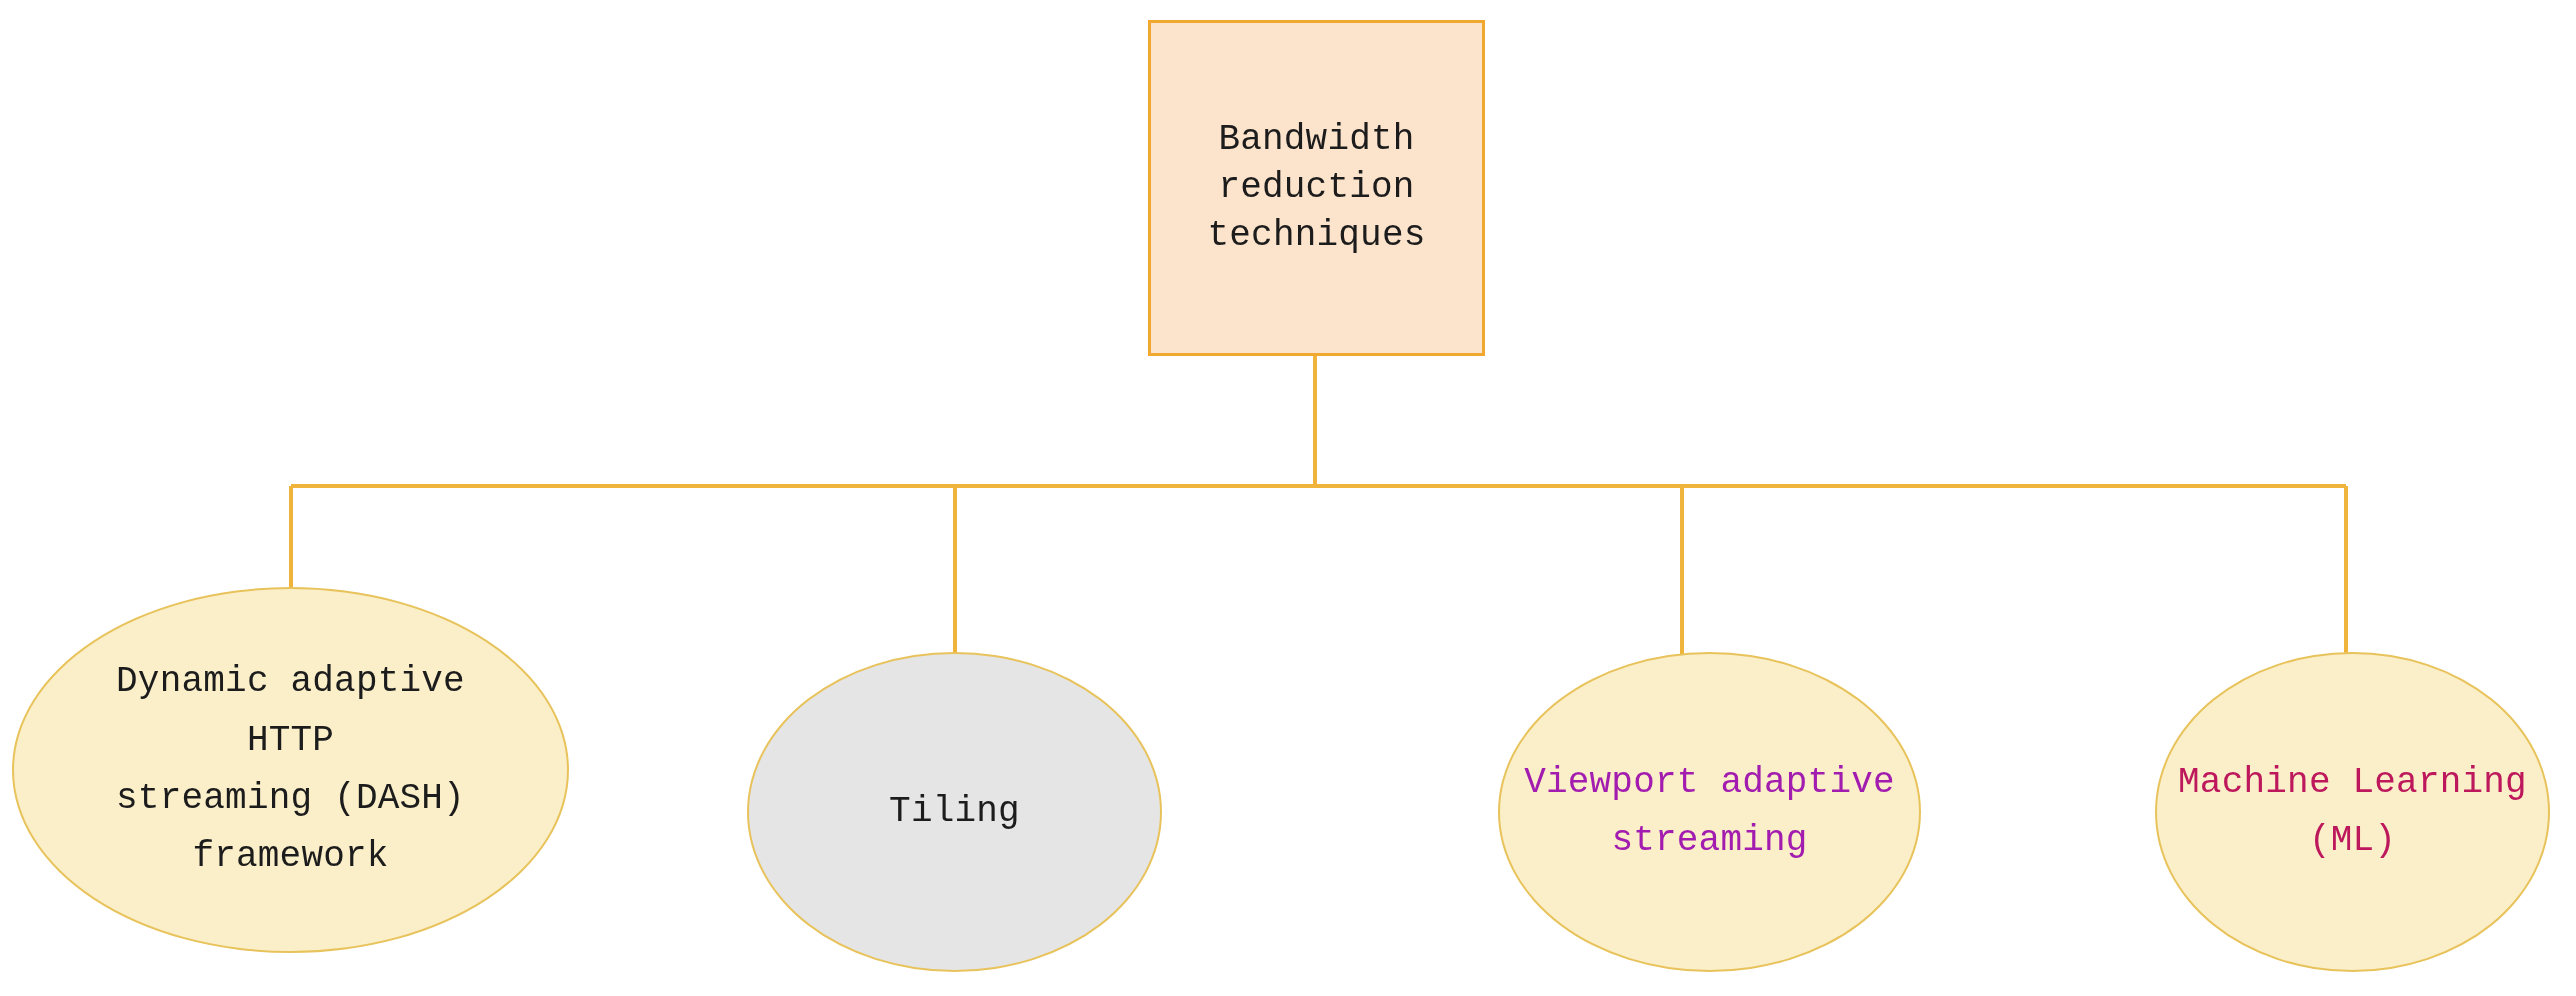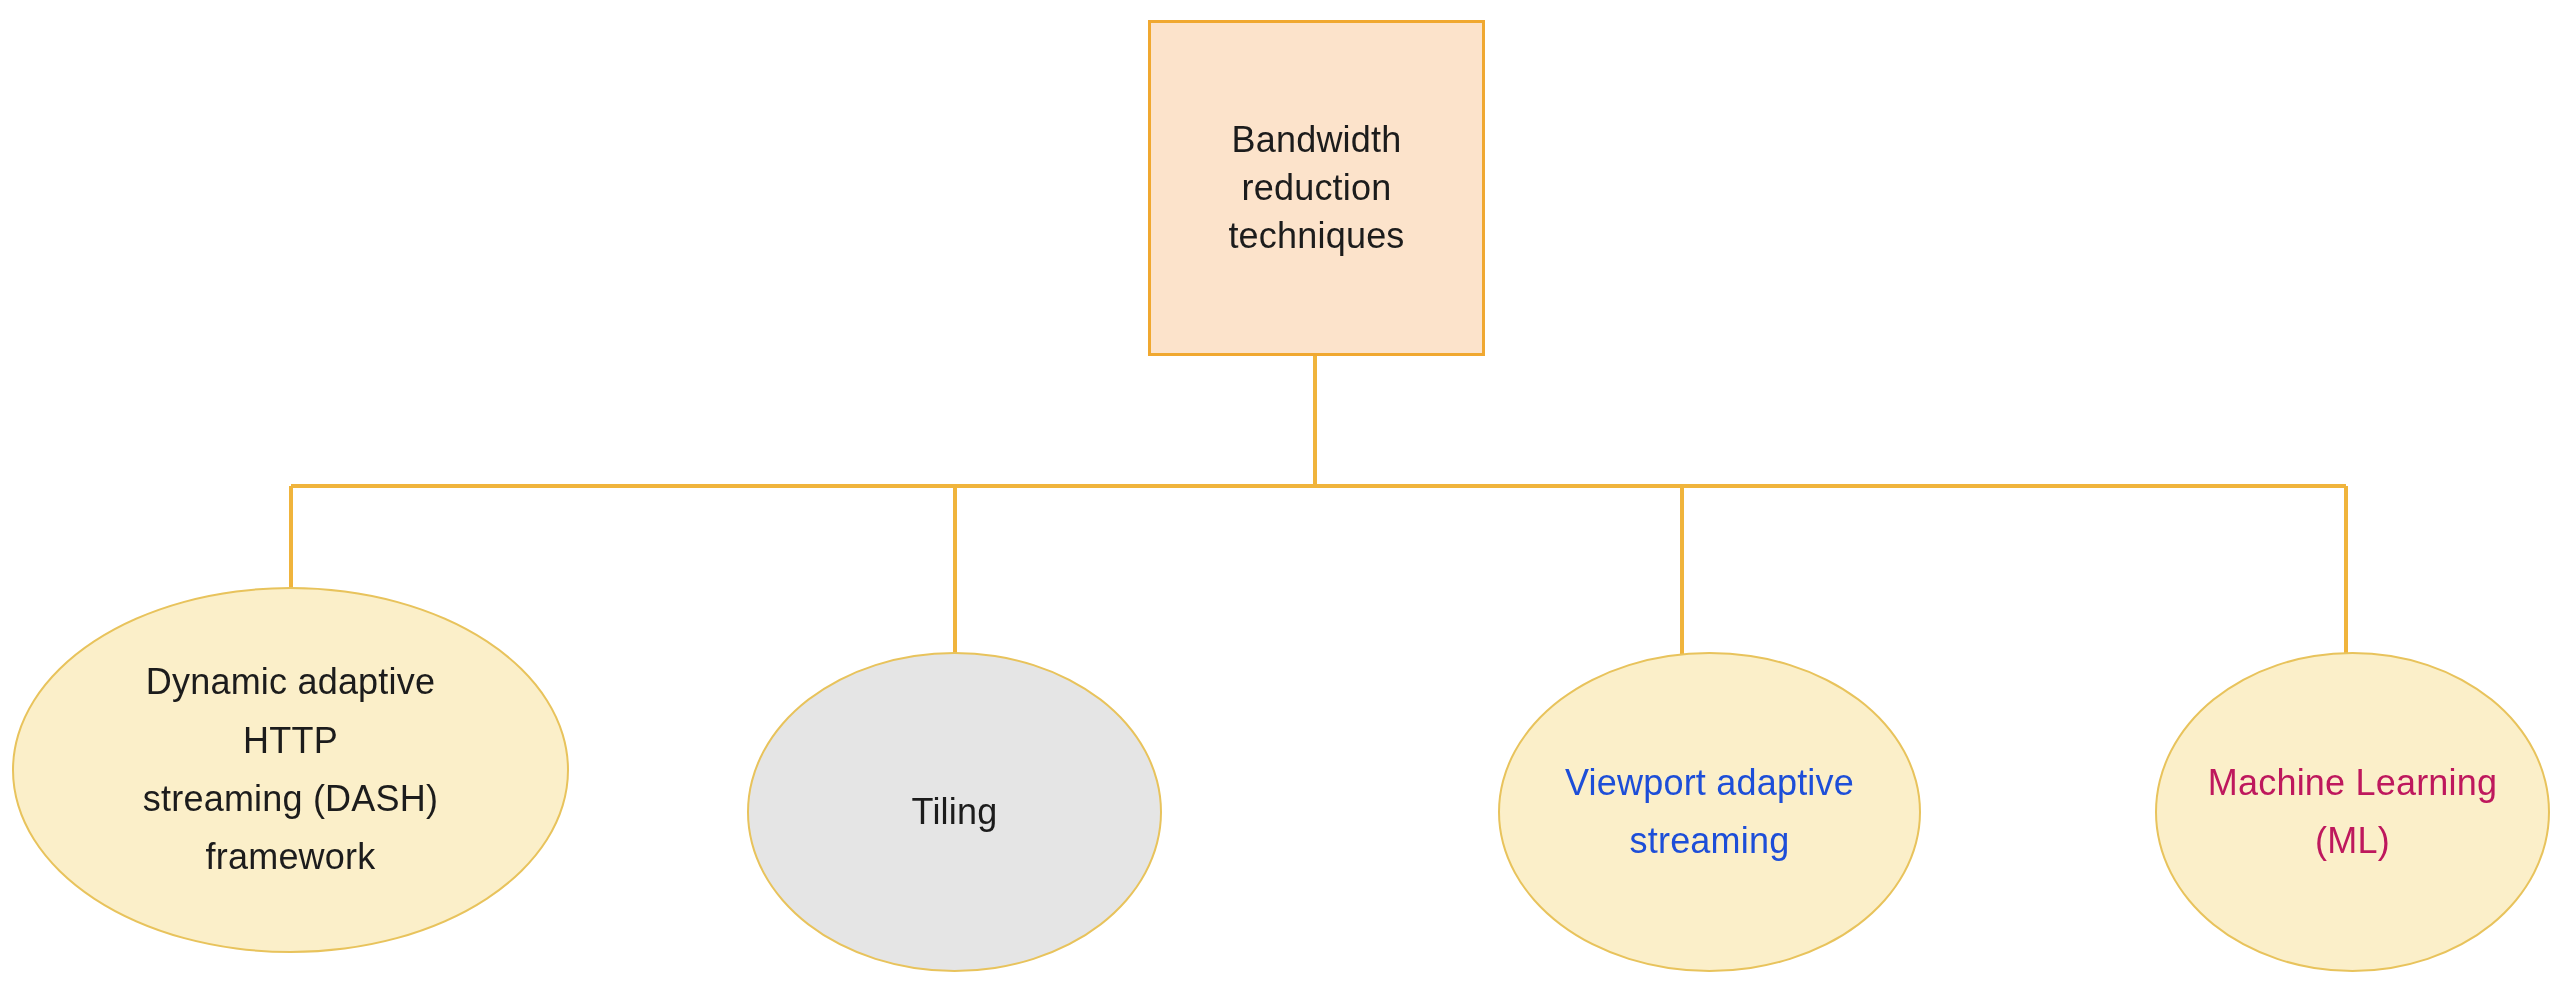--- a/index.html
+++ b/index.html
@@ -7,21 +7,21 @@
     margin: 0;
     padding: 0;
     background: #ffffff;
   }
   #canvas {
     position: relative;
     width: 2576px;
     height: 996px;
     background: #ffffff;
     overflow: hidden;
-    font-family: Liberation Sans, sans-serif;
+    font-family: Liberation Mono, monospace;
   }
 
   
   #connectors {
     position: absolute;
     left: 0;
     top: 0;
     width: 2576px;
     height: 996px;
     pointer-events: none;
@@ -93,21 +93,21 @@
 
   <div class="node-ellipse loose" id="node-child-0" style="left: 12px; top: 587px; width: 557px; height: 366px; background: rgb(251, 239, 201); border-color: rgb(232, 195, 92);">
     <div class="node-text" style="color: rgb(28, 28, 28);">Dynamic adaptive<br>HTTP<br>streaming (DASH)<br>framework</div>
   </div>
 
   <div class="node-ellipse" id="node-child-1" style="left: 747px; top: 652px; width: 415px; height: 320px; background: #e5e5e5; border-color: rgb(232, 195, 92);">
     <div class="node-text" style="color: rgb(28, 28, 28);">Tiling</div>
   </div>
 
   <div class="node-ellipse loose" id="node-child-2" style="left: 1498px; top: 652px; width: 423px; height: 320px; background: rgb(251, 239, 201); border-color: rgb(232, 195, 92);">
-    <div class="node-text" style="color: #1d4ed8;">Viewport adaptive<br>streaming</div>
+    <div class="node-text" style="color: #a21caf;">Viewport adaptive<br>streaming</div>
   </div>
 
   <div class="node-ellipse loose" id="node-child-3" style="left: 2155px; top: 652px; width: 395px; height: 320px; background: rgb(251, 239, 201); border-color: rgb(232, 195, 92);">
     <div class="node-text" style="color: #be185d;">Machine Learning<br>(ML)</div>
   </div>
 
 </div>
 
 
 </body></html>

